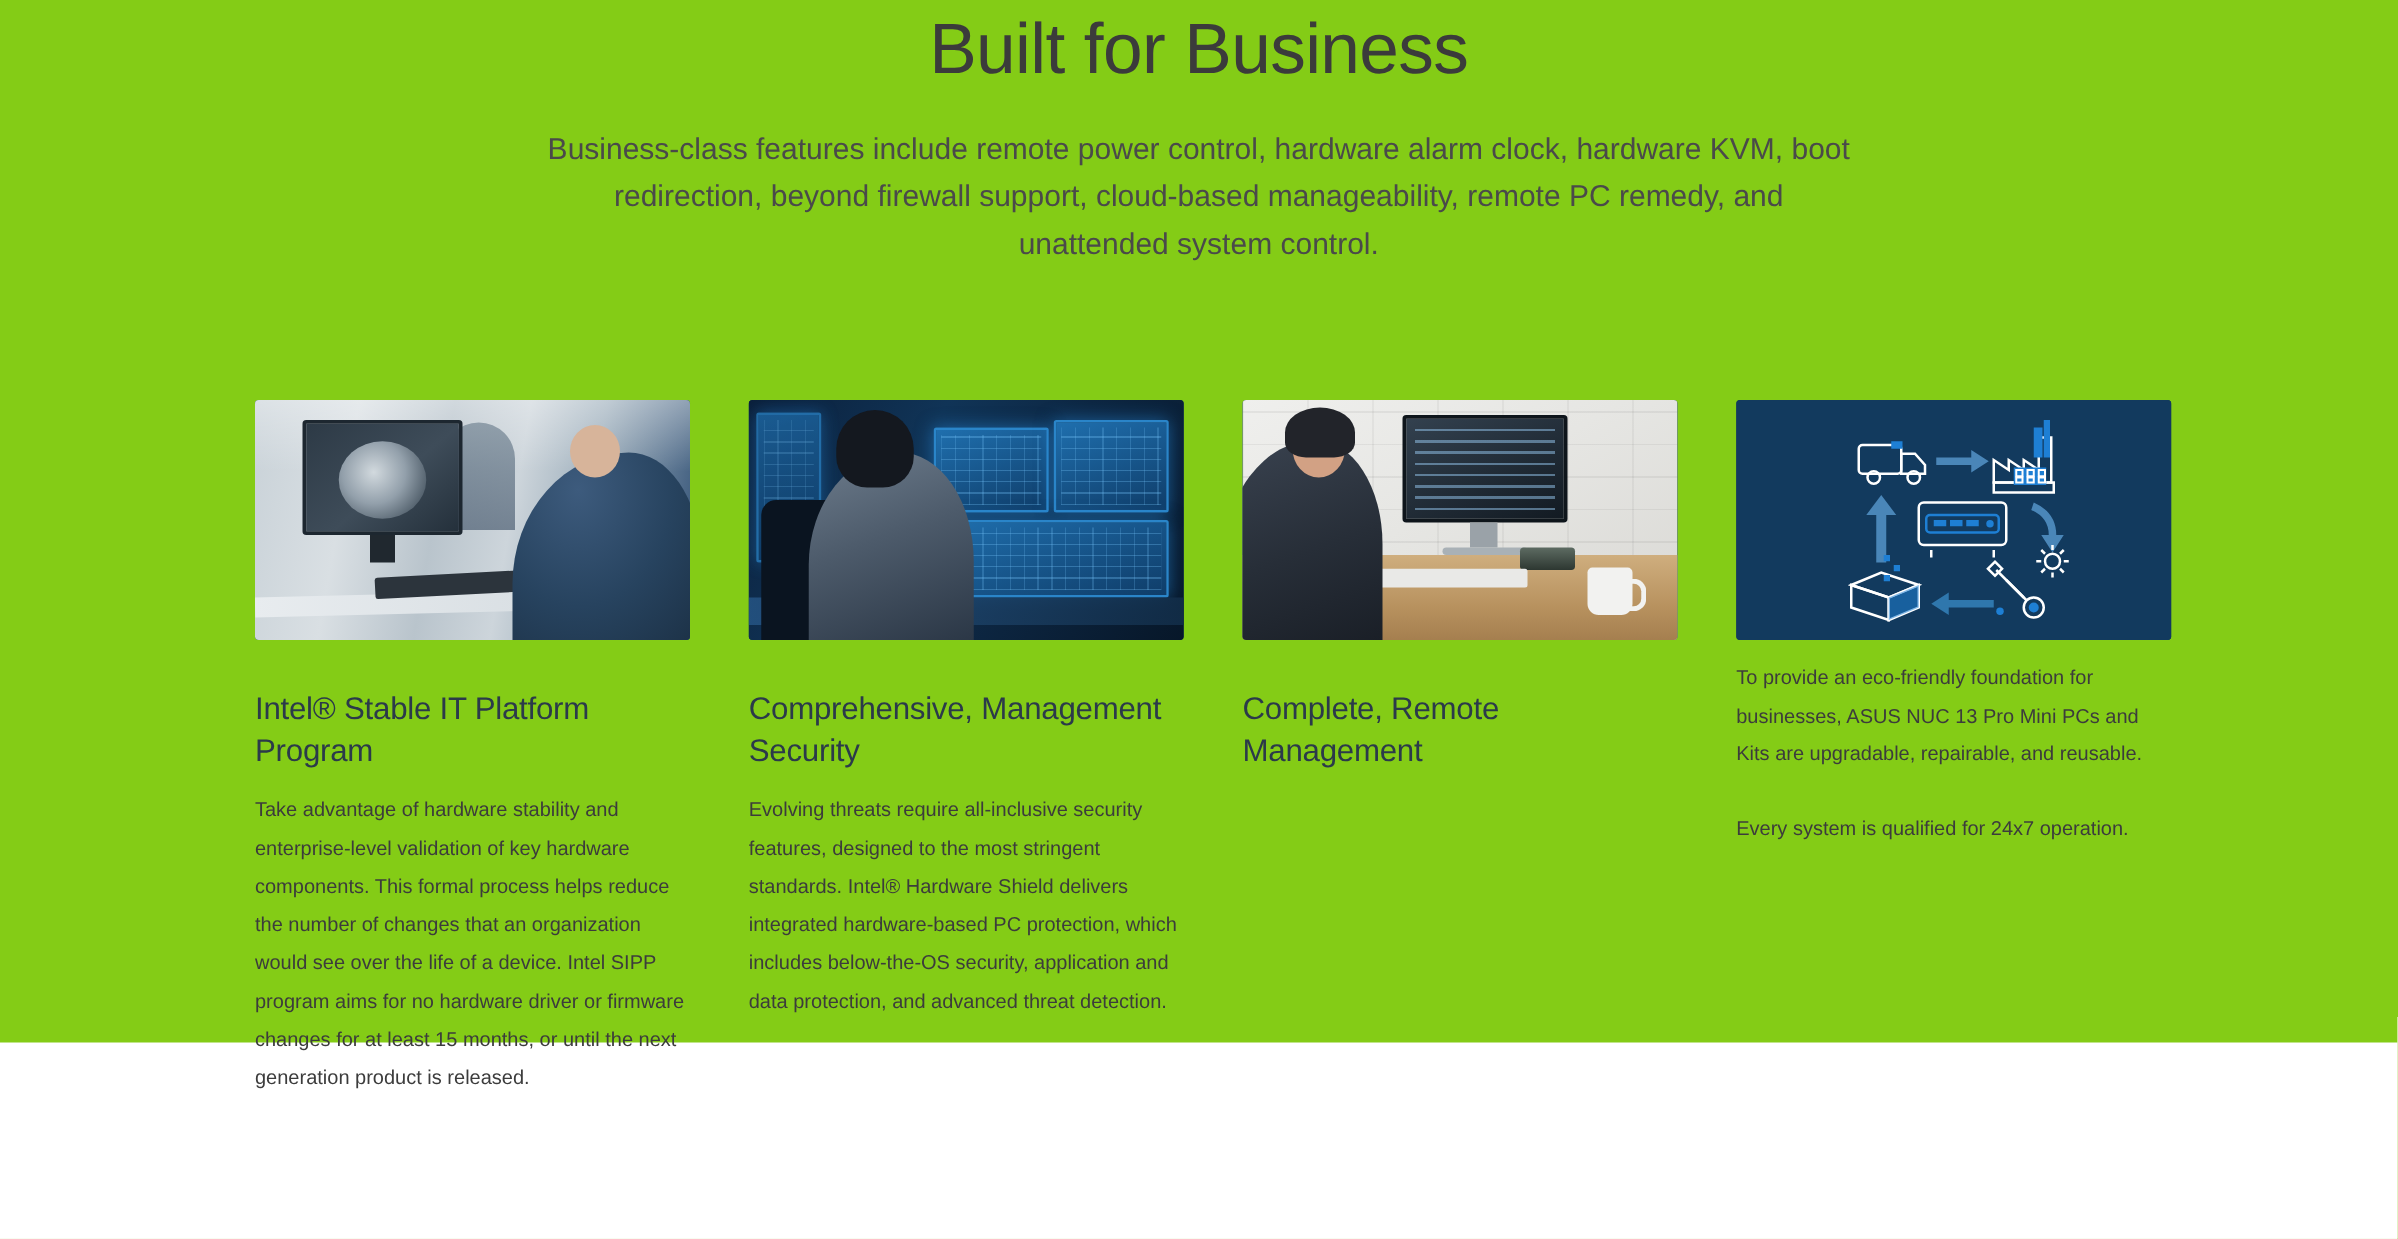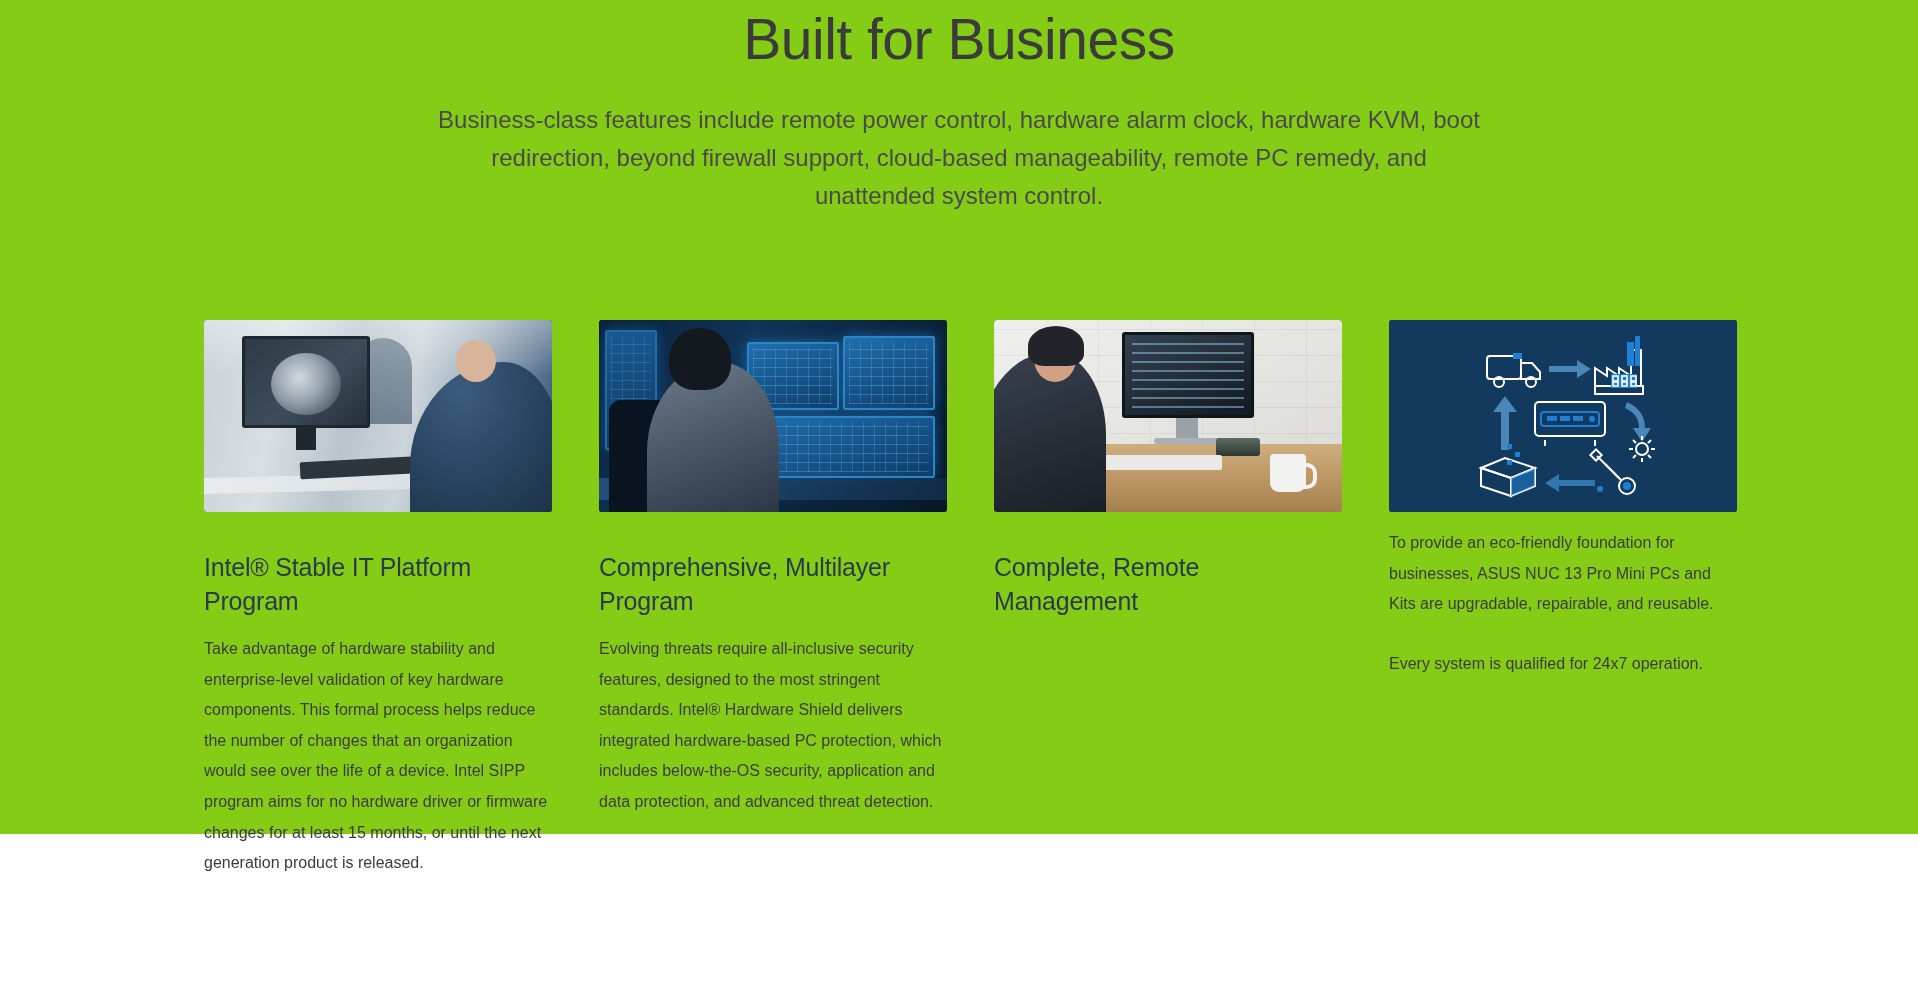--- a/index.html
+++ b/index.html
@@ -251,21 +251,21 @@
           <div class="scr s3">
               <div class="grid"></div>
             </div>
           <div class="desk2"></div>
           <div class="chair"></div>
           <div class="woman"></div>
           <div class="whead"></div>
           <div class="whair"></div>
         </div>
       </div>
-      <h3 class="card-title">Comprehensive, Multilayer Program</h3>
+      <h3 class="card-title">Comprehensive, Management Security</h3>
       <p class="card-body">Evolving threats require all-inclusive security features, designed to the most stringent standards. Intel® Hardware Shield delivers integrated hardware-based PC protection, which includes below-the-OS security, application and data protection, and advanced threat detection.</p>
     </div>
 
     <div class="card">
       <div class="card-media">
         <div class="photo p3">
           <div class="brick"></div>
           <div class="mon3">
               <div class="rows"></div>
             </div>

